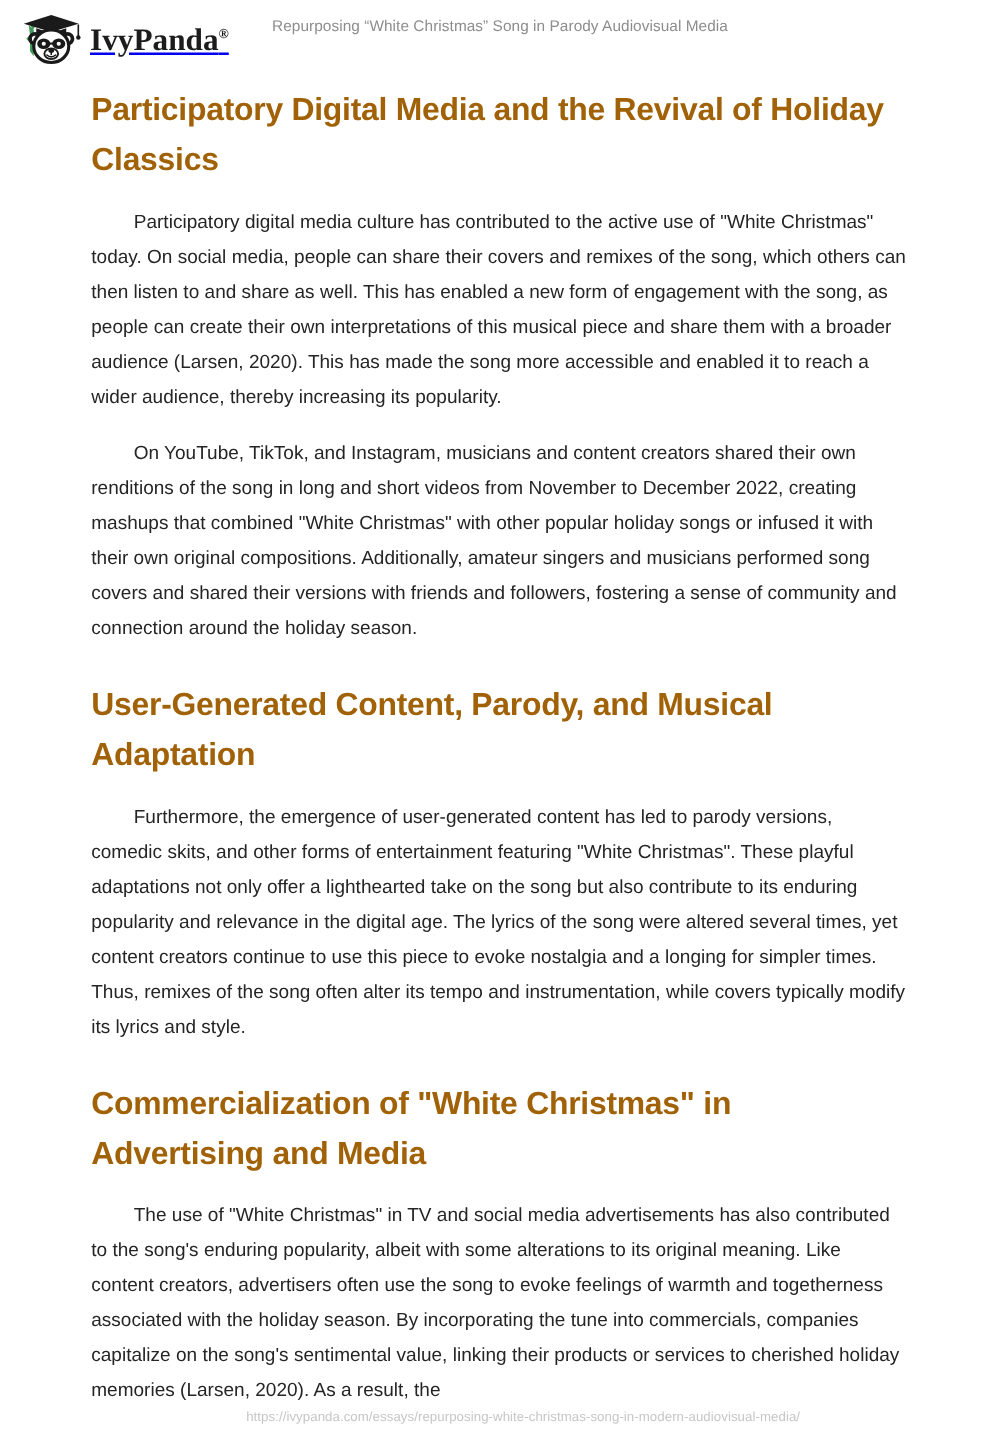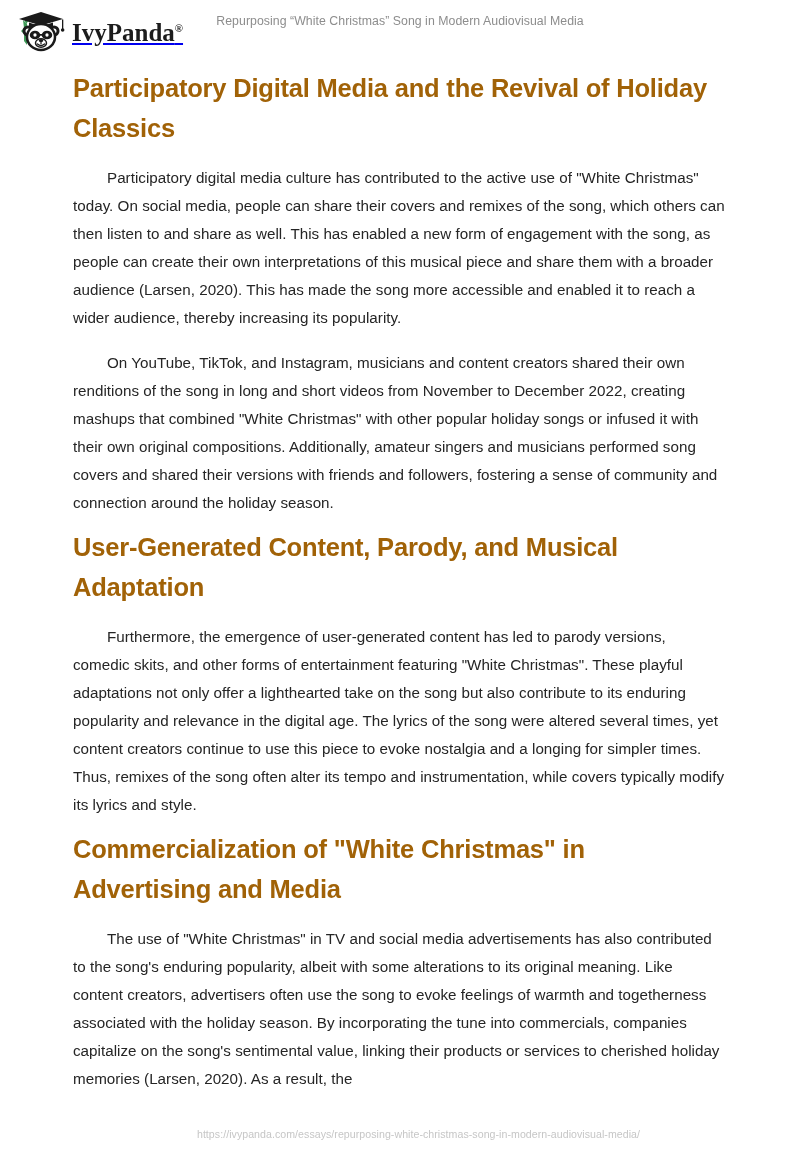--- a/index.html
+++ b/index.html
@@ -82,21 +82,21 @@
     line-height: 40px;
     font-weight: 700;
     color: #a16207;
     margin: 0 0 5px 0;
     letter-spacing: -0.2px;
   }
   .heading-block {
     margin-top: 0;
   }
   .heading-block.spaced {
-    margin-top: 10px;
+    margin-top: 27px;
   }
   p.body-par {
     font-size: 15.2px;
     line-height: 28px;
     color: #252525;
     margin: 16px 0 17px 0;
     text-indent: 34px;
     text-align: left;
     letter-spacing: 0.02px;
   }
@@ -161,21 +161,21 @@
           <ellipse cx="50" cy="68" rx="11" ry="8.5" fill="#ffffff" stroke="#1a1a1a" stroke-width="3"></ellipse>
           <ellipse cx="50" cy="63" rx="4.6" ry="3.2" fill="#1a1a1a"></ellipse>
           <rect x="48.8" y="64" width="2.4" height="6" fill="#1a1a1a"></rect>
           <path d="M43 70 Q50 76 57 70" fill="none" stroke="#1a1a1a" stroke-width="2.6" stroke-linecap="round"></path>
         </g>
       </svg>
     </span>
     <span class="brand-name"><span>IvyPanda</span><span class="brand-reg">®</span></span>
   </a>
 
-  <div class="header-title">Repurposing “White Christmas” Song in Modern Audiovisual Media</div>
+  <div class="header-title">Repurposing “White Christmas” Song in Parody Audiovisual Media</div>
 </div>
 
 <div class="content">
 
   <section>
     <h2 class="section-heading heading-block">Participatory Digital Media and the Revival of Holiday Classics</h2>
     <div class="par-group">
       <p class="body-par">Participatory digital media culture has contributed to the active use of "White Christmas" today. On social media, people can share their covers and remixes of the song, which others can then listen to and share as well. This has enabled a new form of engagement with the song, as people can create their own interpretations of this musical piece and share them with a broader audience (Larsen, 2020). This has made the song more accessible and enabled it to reach a wider audience, thereby increasing its popularity.</p>
       <p class="body-par">On YouTube, TikTok, and Instagram, musicians and content creators shared their own renditions of the song in long and short videos from November to December 2022, creating mashups that combined "White Christmas" with other popular holiday songs or infused it with their own original compositions. Additionally, amateur singers and musicians performed song covers and shared their versions with friends and followers, fostering a sense of community and connection around the holiday season.</p>
     </div>

